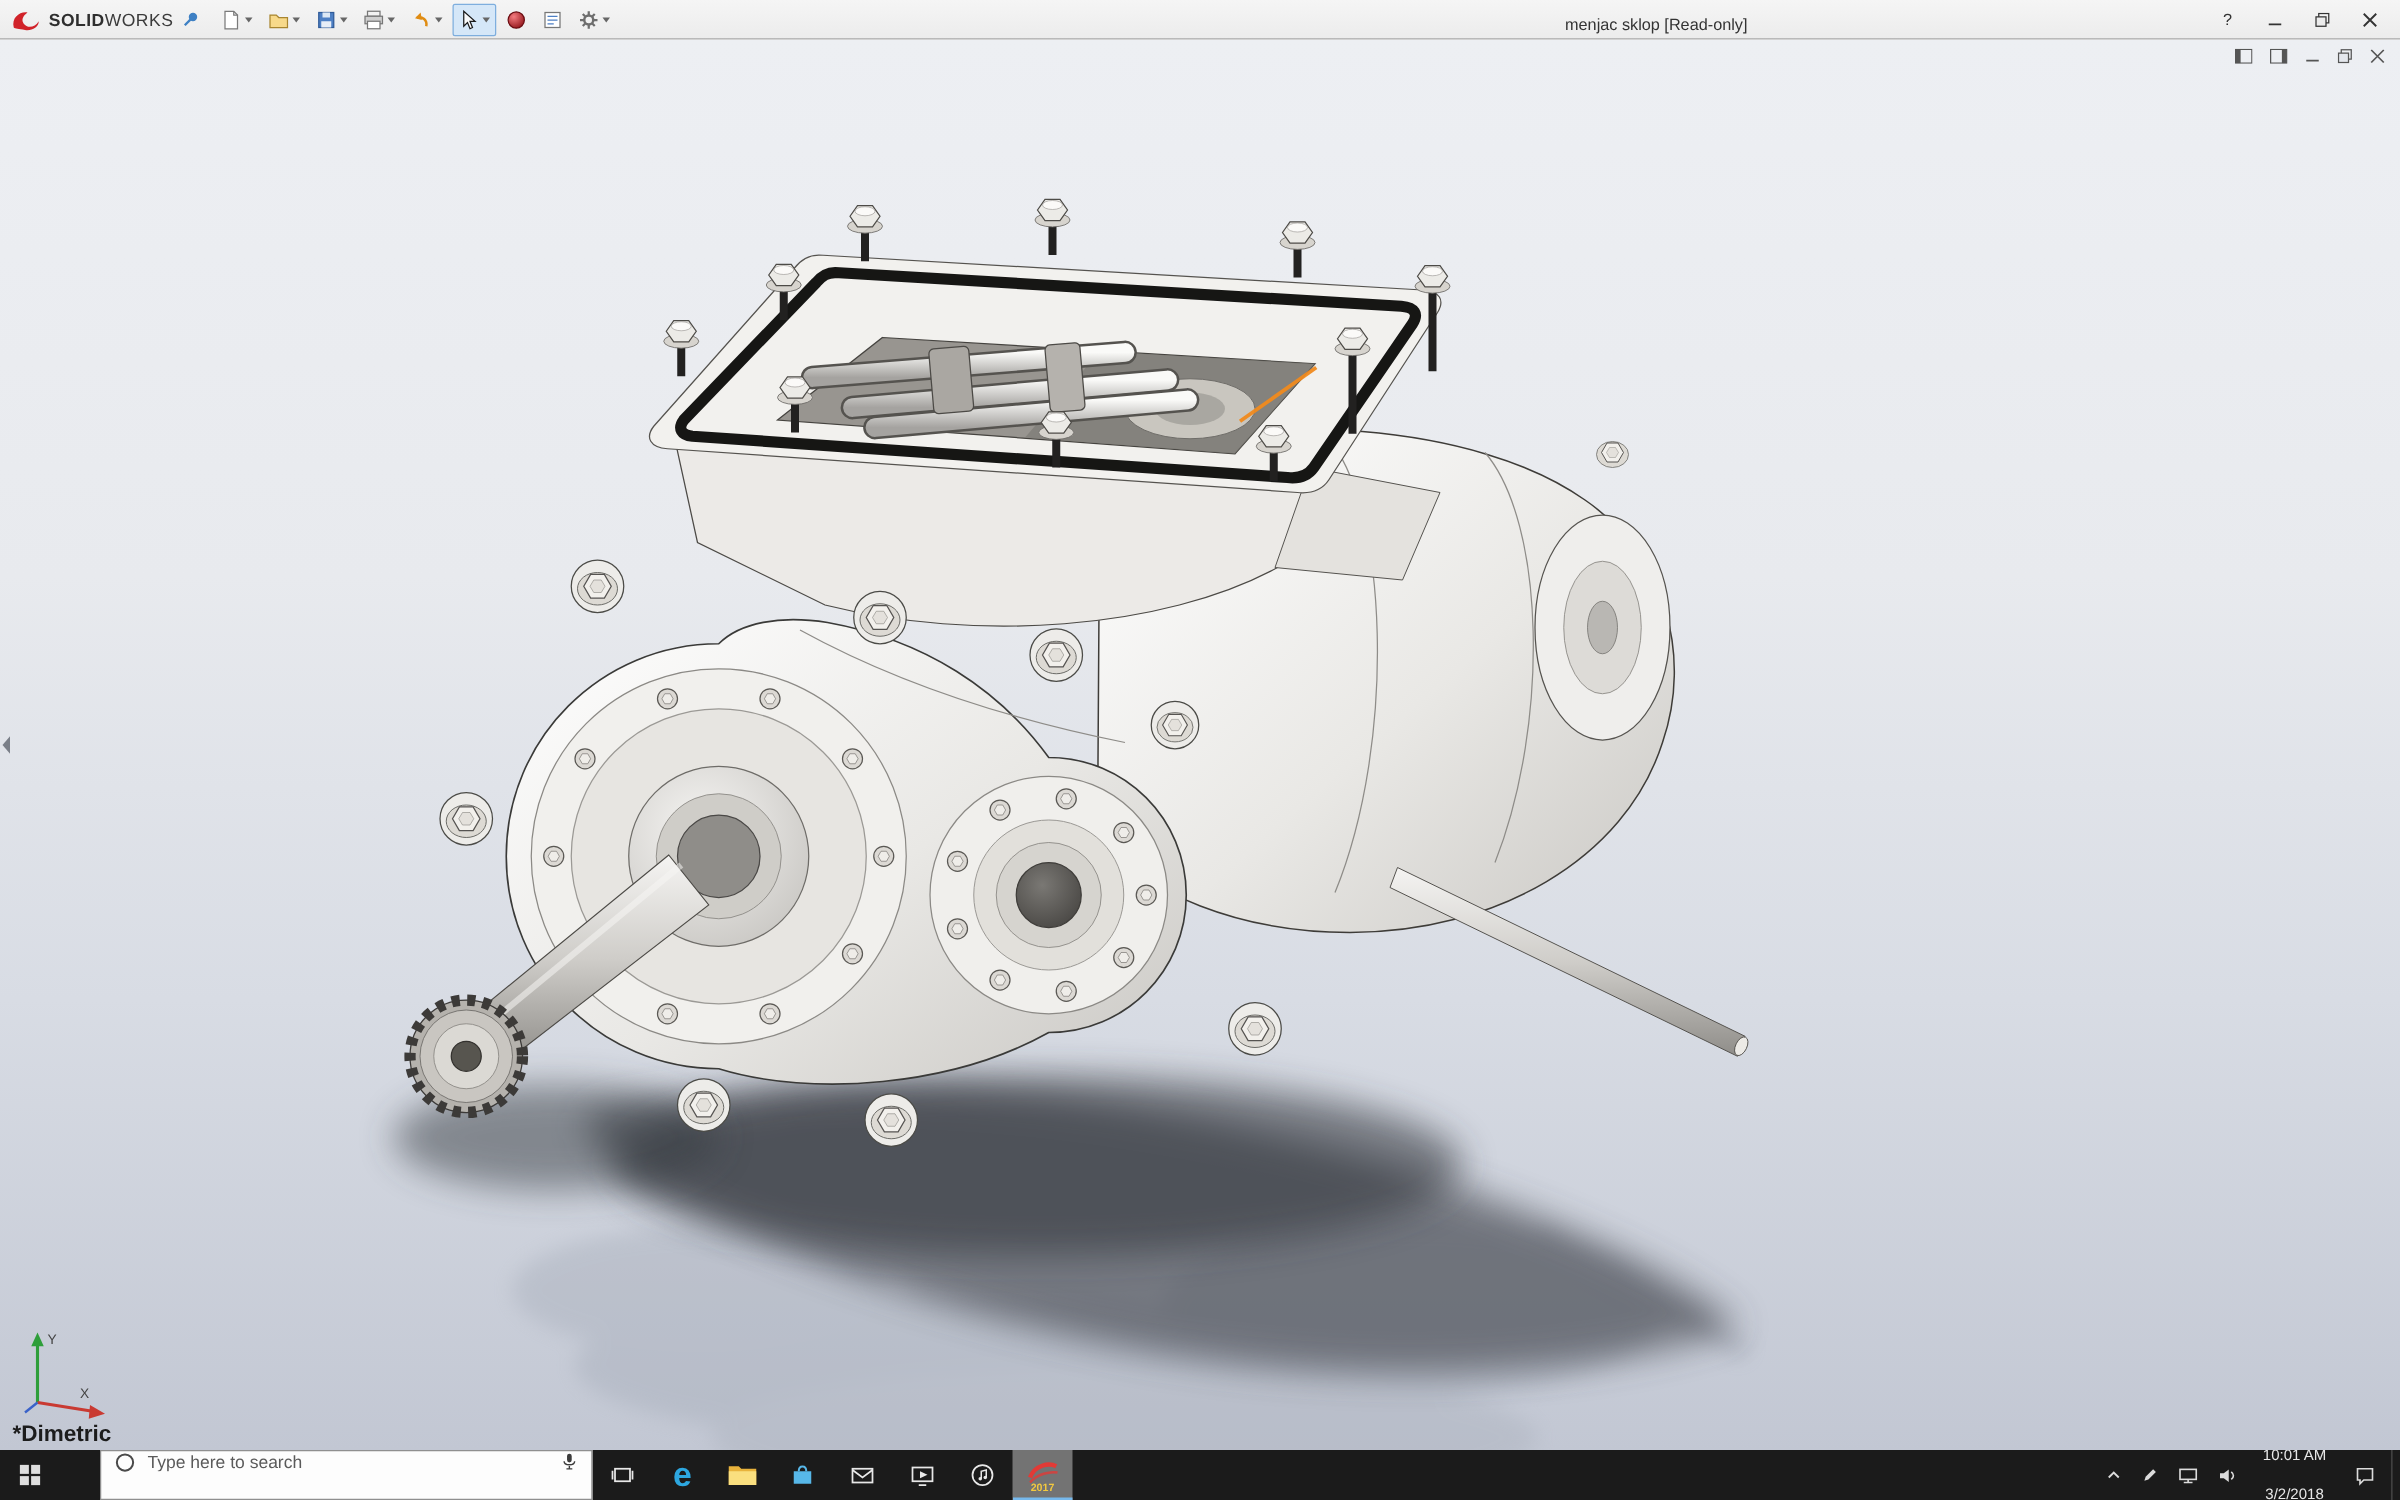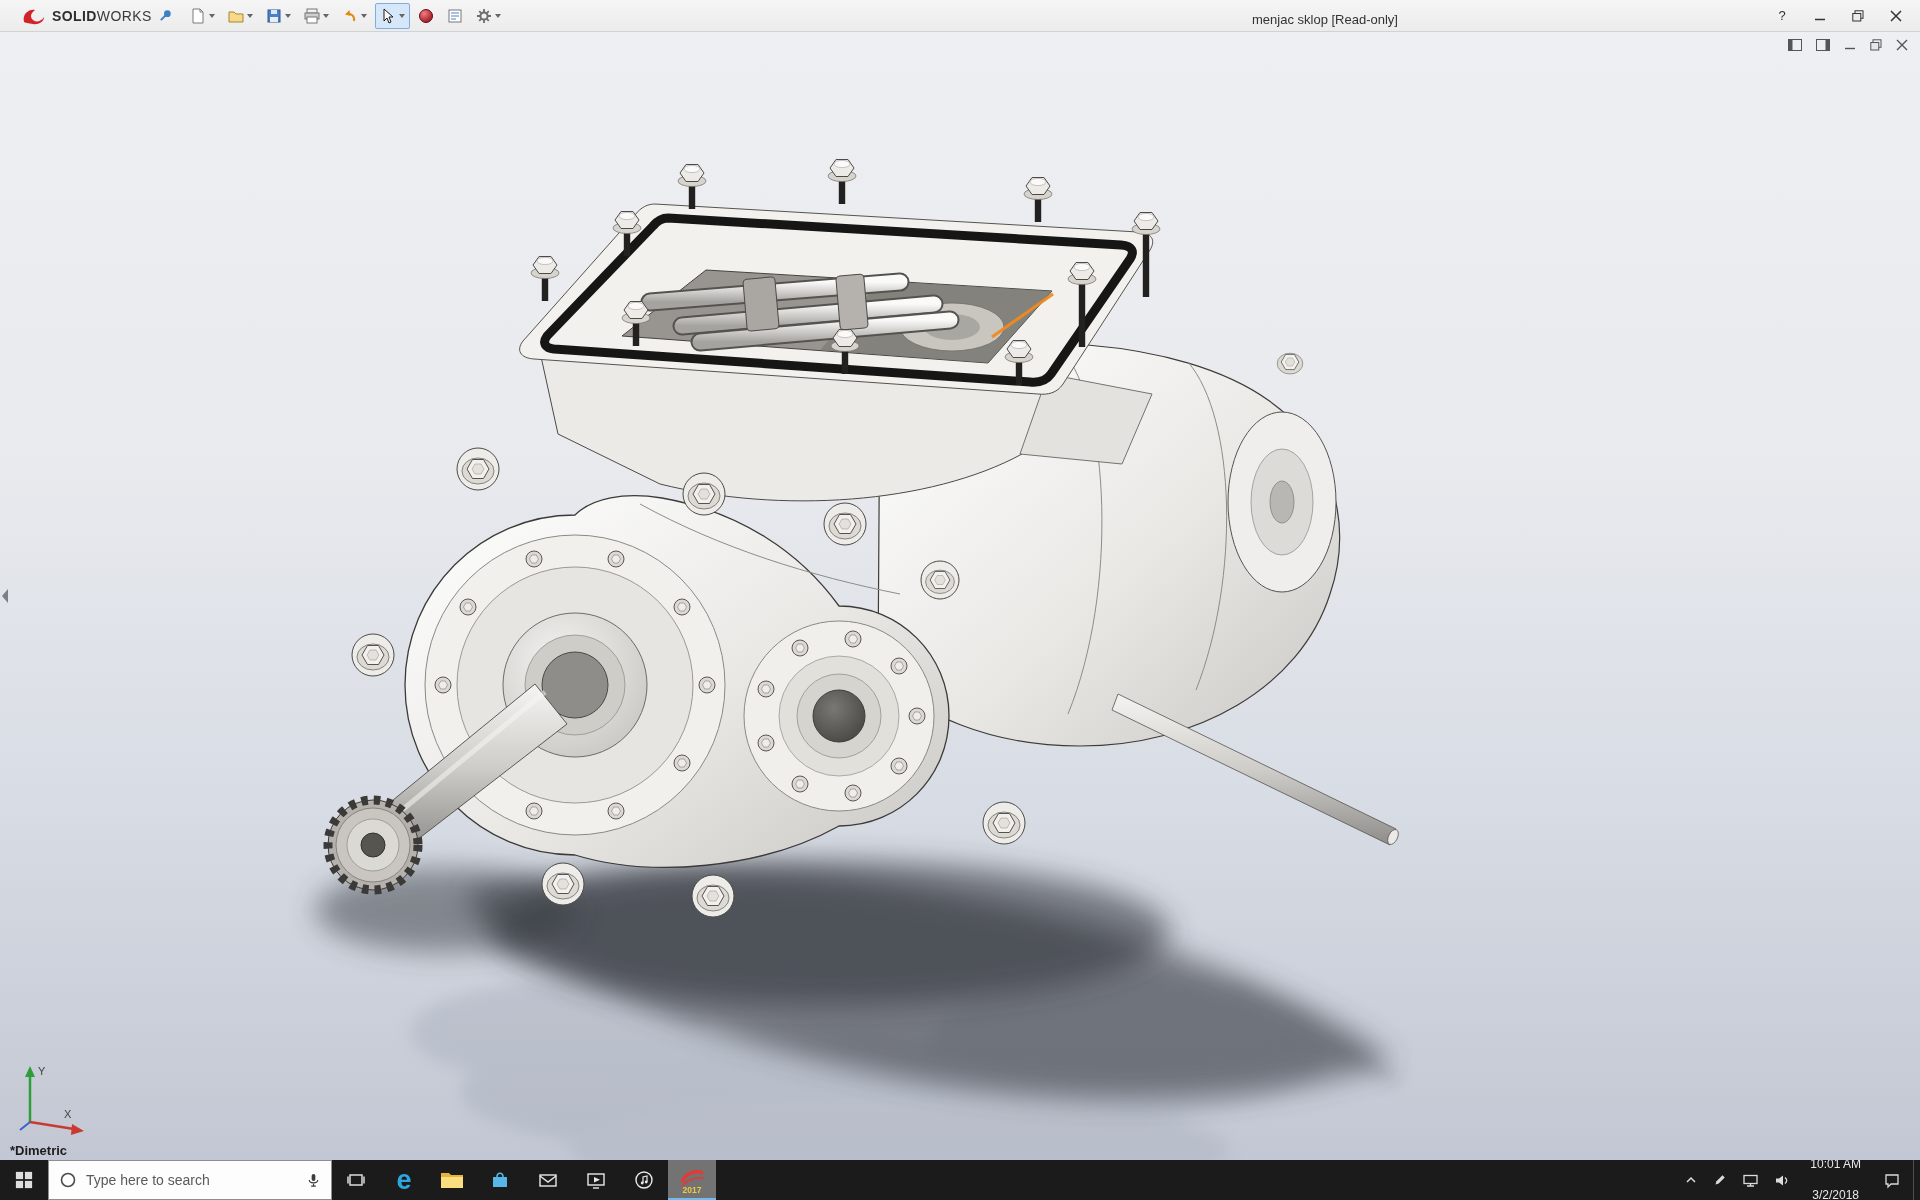--- a/index.html
+++ b/index.html
@@ -3,21 +3,21 @@
 <meta charset="utf-8">
 <style>
   * { margin:0; padding:0; box-sizing:border-box; }
   html,body { width:1920px; height:1200px; overflow:hidden;
     font-family:"Liberation Sans", sans-serif; background:#000; }
   #app { width:1920px; height:1200px; display:flex; flex-direction:column; }
 
   
   .titlebar { height:32px; background:linear-gradient(#f5f5f5,#ececec);
     border-bottom:1px solid #d2d2d2; display:flex; align-items:center;
-    padding:0 8px 0 21px; position:relative; font-size:13px; color:#222; flex:0 0 32px; }
+    padding:0 8px 0 8px; position:relative; font-size:13px; color:#222; flex:0 0 32px; }
   .brand { display:flex; align-items:center; gap:5px; }
   .brand-text { font-size:14px; color:#3a3a3a; letter-spacing:.4px; }
   .brand-bold { font-weight:bold; color:#2e2e2e; }
   .menubar { display:flex; margin-left:16px; }
   .menu-item { padding:0 9px; line-height:31px; cursor:default; }
   .pin-btn { margin:0 12px 0 6px; display:flex; align-items:center; }
   .toolbar { display:flex; align-items:center; gap:3px; }
   .tbtn { display:flex; align-items:center; height:26px; padding:0 4px; gap:3px;
     border:1px solid transparent; border-radius:2px; }
   .tbtn.active { background:#d5e7f8; border-color:#7eaede; }
@@ -29,30 +29,30 @@
   .tc { display:flex; align-items:center; justify-content:center; width:16px; height:16px; color:#333; }
 
   
   .viewport { flex:1 1 auto; position:relative; overflow:hidden;
     background:linear-gradient(180deg,#edeff3 0%,#e8eaee 38%,#d8dce4 68%,#c2c7d3 100%); }
   .model-svg { position:absolute; inset:0; display:block; }
   .vp-controls { position:absolute; top:7px; right:12px; display:flex; gap:14px; align-items:center; }
   .vp-ic { display:flex; align-items:center; justify-content:center; }
   .flyout-arrow { position:absolute; left:0; top:50%; transform:translateY(-50%);
     width:12px; height:26px; display:flex; align-items:center; }
-  .view-label { position:absolute; left:10px; bottom:2px; font-size:13px;
+  .view-label { position:absolute; left:10px; bottom:2px; font-size:18px;
     font-weight:bold; color:#1c1c1c; }
   .triad { position:absolute; left:14px; bottom:20px; }
 
   
   .taskbar { height:40px; flex:0 0 40px; background:#1b1b1b; display:flex;
     align-items:stretch; color:#e8e8e8; }
   .tb-start { width:48px; display:flex; align-items:center; justify-content:center; }
-  .tb-search { width:284px; background:#fdfdfd; border:1px solid #8f8f8f;
-    display:flex; align-items:center; padding:0 10px; gap:9px; }
+  .tb-search { width:394px; background:#fdfdfd; border:1px solid #8f8f8f;
+    display:flex; align-items:flex-start; padding:0 10px; gap:9px;margin-left:32px; }
   .tb-search input { border:none; outline:none; flex:1; font-size:14px; color:#333;
     background:transparent; font-family:inherit; }
   .tb-search input::placeholder { color:#5a5a5a; }
   .tb-app { width:48px; display:flex; align-items:center; justify-content:center; position:relative; }
   .tb-app.active { background:#737373; box-shadow:inset 0 -2px 0 #76b9ed; }
   .edge-e { font-size:27px; font-weight:bold; color:#2da7e0; line-height:1; }
   .tb-spacer { flex:1; }
   .tb-tray { display:flex; align-items:center; gap:15px; padding:0 10px; }
   .tray-ic { display:flex; align-items:center; justify-content:center; }
   .tb-clock { display:flex; flex-direction:column; justify-content:center;

